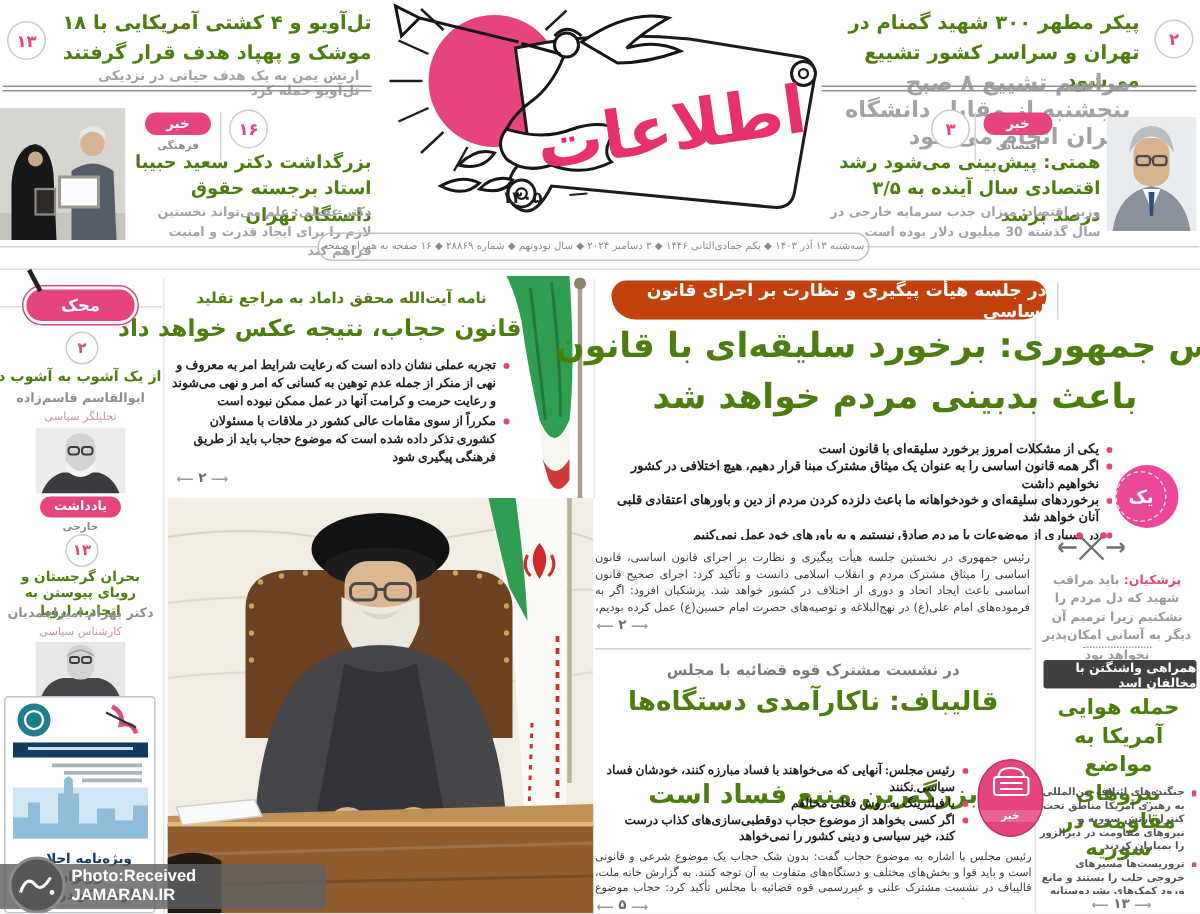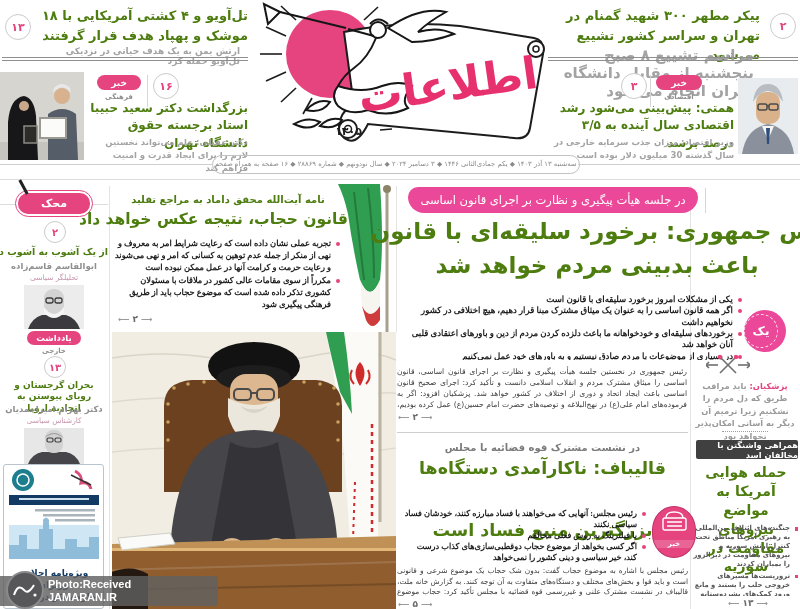--- a/index.html
+++ b/index.html
@@ -18,21 +18,21 @@
   .hline{height:1px;background:#dcdcdc;}
   .vrule{width:1px;background:#e3e3e3;}
   .b{position:relative;padding-right:9px;font-family:Liberation Serif, serif;}
   .b::before{content:"";position:absolute;right:0;top:4px;width:4px;height:4px;border-radius:50%;background:#e5447f;}
   .sb{position:relative;padding-right:8px;margin-bottom:3px;}
   .sb::before{content:"";position:absolute;right:0;top:3px;width:3.5px;height:3.5px;background:#e5447f;}
   .pagemark{direction:ltr;display:flex;align-items:center;gap:3px;color:#6b6b6b;
             font-size:9px;font-weight:bold;}
   .pagemark::before{content:"⟵";font-size:8px;color:#9a9a9a;}
   .pagemark::after{content:"⟶";font-size:8px;color:#9a9a9a;}
-  .kbadge{background:#ec4899;color:#fff;font-weight:normal;display:flex;align-items:center;justify-content:center;
+  .kbadge{background:#c2410c;color:#fff;font-weight:bold;display:flex;align-items:center;justify-content:center;
           border-radius:10px 10px 16px 16px;}
   .redbadge{background:#404040;color:#fff;font-weight:bold;display:flex;align-items:center;justify-content:center;
           border-radius:2px;}
   .just{text-align:justify;text-justify:inter-word;}
   .squig{border-top:1px dotted #9e9e9e;}
   .pink{color:#e5447f;}
   .nowrap{white-space:nowrap;}
 </style>
 </head>
 <body>
@@ -332,21 +332,21 @@
           <path d="M41 8 L44 11 L41 14"></path>
         <line x1="14" y1="3" x2="30" y2="19"></line>
           <line x1="30" y1="3" x2="14" y2="19"></line>
       </g>
       <circle cx="14" cy="3" r="2.2" fill="#e5447f"></circle>
         <circle cx="30" cy="3" r="2.2" fill="#e5447f"></circle>
     </svg>
   </div>
   <div class="abs ct" style="left:694px;top:380px;width:102px;font-size:8.3px;line-height:1.5;color:#9a9a9a;font-weight:bold;">
     <span class="pink">پزشکیان:</span>
-    <span>باید مراقب طریق که دل مردم را نشکنیم زیرا ترمیم آن دیگر به آسانی امکان‌پذیر نخواهد بود</span>
+    <span>باید مراقب شهید که دل مردم را نشکنیم زیرا ترمیم آن دیگر به آسانی امکان‌پذیر نخواهد بود</span>
   </div>
   <div class="abs squig" style="left:722px;top:431px;width:46px;"></div>
 
   <div class="abs redbadge" style="left:696px;top:440px;width:102px;height:19px;font-size:8.3px;">
     <span>همراهی واشنگتن با مخالفان اسد</span>
   </div>
   <div class="abs hl ct" style="left:694px;top:463px;width:104px;font-size:14px;font-weight:900;line-height:1.35;">حمله هوایی آمریکا به مواضع نیروهای مقاومت در سوریه</div>
   <div class="abs rt" style="left:693px;top:524px;width:105px;height:72px;overflow:hidden;font-size:6.8px;line-height:1.32;color:#555;font-weight:bold;">
     <div class="sb">جنگنده‌های ائتلاف بین‌المللی به رهبری آمریکا مناطق تحت کنترل ارتش سوریه و نیروهای مقاومت در دیرالزور را بمباران کردند</div>
     <div class="sb">تروریست‌ها مسیرهای خروجی حلب را بستند و مانع ورود کمک‌های بشردوستانه برای غیرنظامیان شدند</div>

